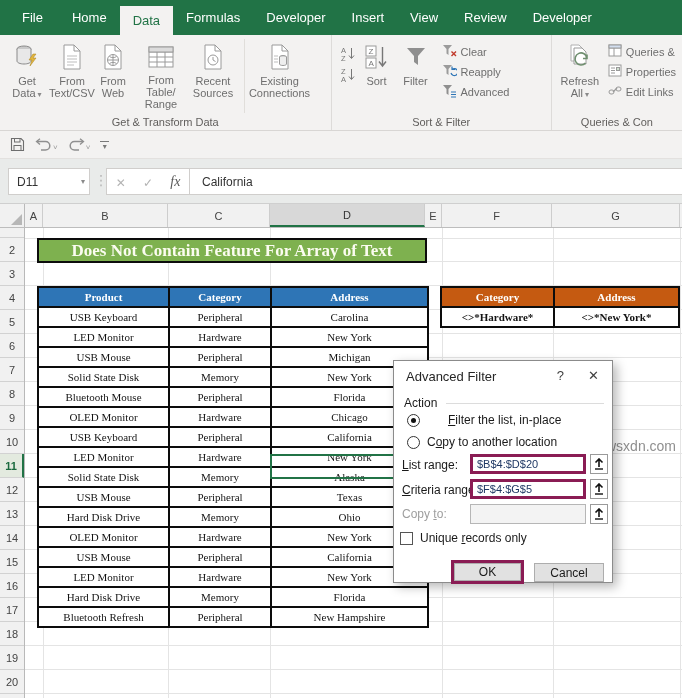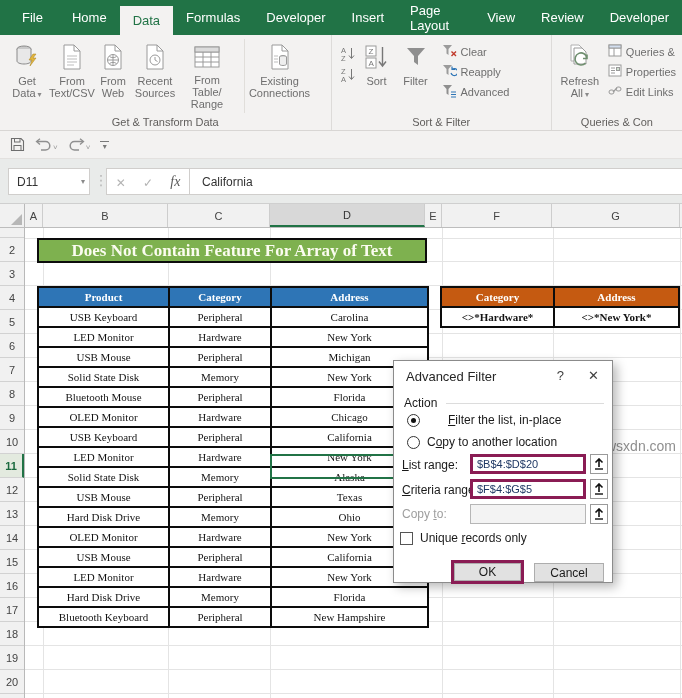--- a/index.html
+++ b/index.html
@@ -117,21 +117,20 @@
 
 <div class="stage">
 
   <div class="tabbar">
     <div class="tab file">File</div>
     <div class="tab">Home</div>
     <div class="tab active">Data</div>
     <div class="tab">Formulas</div>
     <div class="tab">Developer</div>
     <div class="tab">Insert</div>
-    <div class="tab">Page Layout</div>
     <div class="tab">View</div>
     <div class="tab">Review</div>
     <div class="tab">Developer</div>
   </div>
 
   <div class="ribbon">
     <div class="rgroup" style="width:334px;">
       <div class="rbtn-big" style="width:46px;">
         <span class="ric">
           <svg width="26" height="26" viewBox="0 0 26 26">
@@ -159,42 +158,42 @@
           <svg width="20" height="26" viewBox="0 0 20 26">
               <path d="M2 1 h10 l6 6 v18 H2 z" fill="#fff" stroke="#9a9a9a"></path>
               <path d="M12 1 v6 h6" fill="none" stroke="#9a9a9a"></path>
               <circle cx="10" cy="16" r="5.5" fill="#fff" stroke="#9a9a9a"></circle>
               <path d="M4.5 16 h11 M10 10.5 v11 M6.5 12.5 c2 1.5 5 1.5 7 0 M6.5 19.5 c2 -1.5 5 -1.5 7 0" stroke="#9a9a9a" fill="none"></path>
             </svg>
         </span>
         <span>From</span>
         <span>Web</span>
       </div>
+      <div class="rbtn-big" style="width:58px;">
+        <span class="ric">
+          <svg width="26" height="24" viewBox="0 0 26 24">
+              <rect x="1" y="2" width="24" height="20" fill="#fff" stroke="#9a9a9a"></rect>
+              <path d="M1 7 h24 M1 12 h24 M1 17 h24 M9 2 v20 M17 2 v20" stroke="#9a9a9a"></path>
+              <rect x="1" y="2" width="24" height="5" fill="#dcdcdc" stroke="#9a9a9a"></rect>
+            </svg>
+        </span>
+        <span>From Table/</span>
+        <span>Range</span>
+      </div>
       <div class="rbtn-big" style="width:46px;">
         <span class="ric">
           <svg width="20" height="26" viewBox="0 0 20 26">
               <path d="M2 1 h10 l6 6 v18 H2 z" fill="#fff" stroke="#9a9a9a"></path>
               <path d="M12 1 v6 h6" fill="none" stroke="#9a9a9a"></path>
               <circle cx="10" cy="16" r="5" fill="#fff" stroke="#9a9a9a"></circle>
               <path d="M10 13 v3 l2.5 1.5" stroke="#9a9a9a" fill="none"></path>
             </svg>
         </span>
         <span>Recent</span>
         <span>Sources</span>
-      </div>
-      <div class="rbtn-big" style="width:58px;">
-        <span class="ric">
-          <svg width="26" height="24" viewBox="0 0 26 24">
-              <rect x="1" y="2" width="24" height="20" fill="#fff" stroke="#9a9a9a"></rect>
-              <path d="M1 7 h24 M1 12 h24 M1 17 h24 M9 2 v20 M17 2 v20" stroke="#9a9a9a"></path>
-              <rect x="1" y="2" width="24" height="5" fill="#dcdcdc" stroke="#9a9a9a"></rect>
-            </svg>
-        </span>
-        <span>From Table/</span>
-        <span>Range</span>
       </div>
       <div class="rbtn-big" style="width:66px; margin-left:8px; border-left:1px solid #e0deda; padding-left:6px;">
         <span class="ric">
           <svg width="20" height="26" viewBox="0 0 20 26">
               <path d="M2 1 h10 l6 6 v18 H2 z" fill="#fff" stroke="#9a9a9a"></path>
               <path d="M12 1 v6 h6" fill="none" stroke="#9a9a9a"></path>
               <ellipse cx="13" cy="13" rx="3.5" ry="1.5" fill="#d9d9d9" stroke="#9a9a9a"></ellipse>
               <path d="M9.5 13 v7 c0 .9 1.6 1.5 3.5 1.5 s3.5 -.6 3.5 -1.5 v-7" fill="#eee" stroke="#9a9a9a"></path>
               <path d="M4 12 h4 M4 15 h4 M4 18 h4" stroke="#bdbdbd"></path>
             </svg>
@@ -495,21 +494,21 @@
             <td>New York</td>
           </tr>
 
           <tr>
             <td>Hard Disk Drive</td>
             <td>Memory</td>
             <td>Florida</td>
           </tr>
 
           <tr>
-            <td>Bluetooth Keyboard</td>
+            <td>Bluetooth Refresh</td>
             <td>Peripheral</td>
             <td>New Hampshire</td>
           </tr>
         </tbody>
     </table>
 
     <table class="xtable crit-table">
       <colgroup>
           <col style="width:113px">
           <col style="width:125px">

